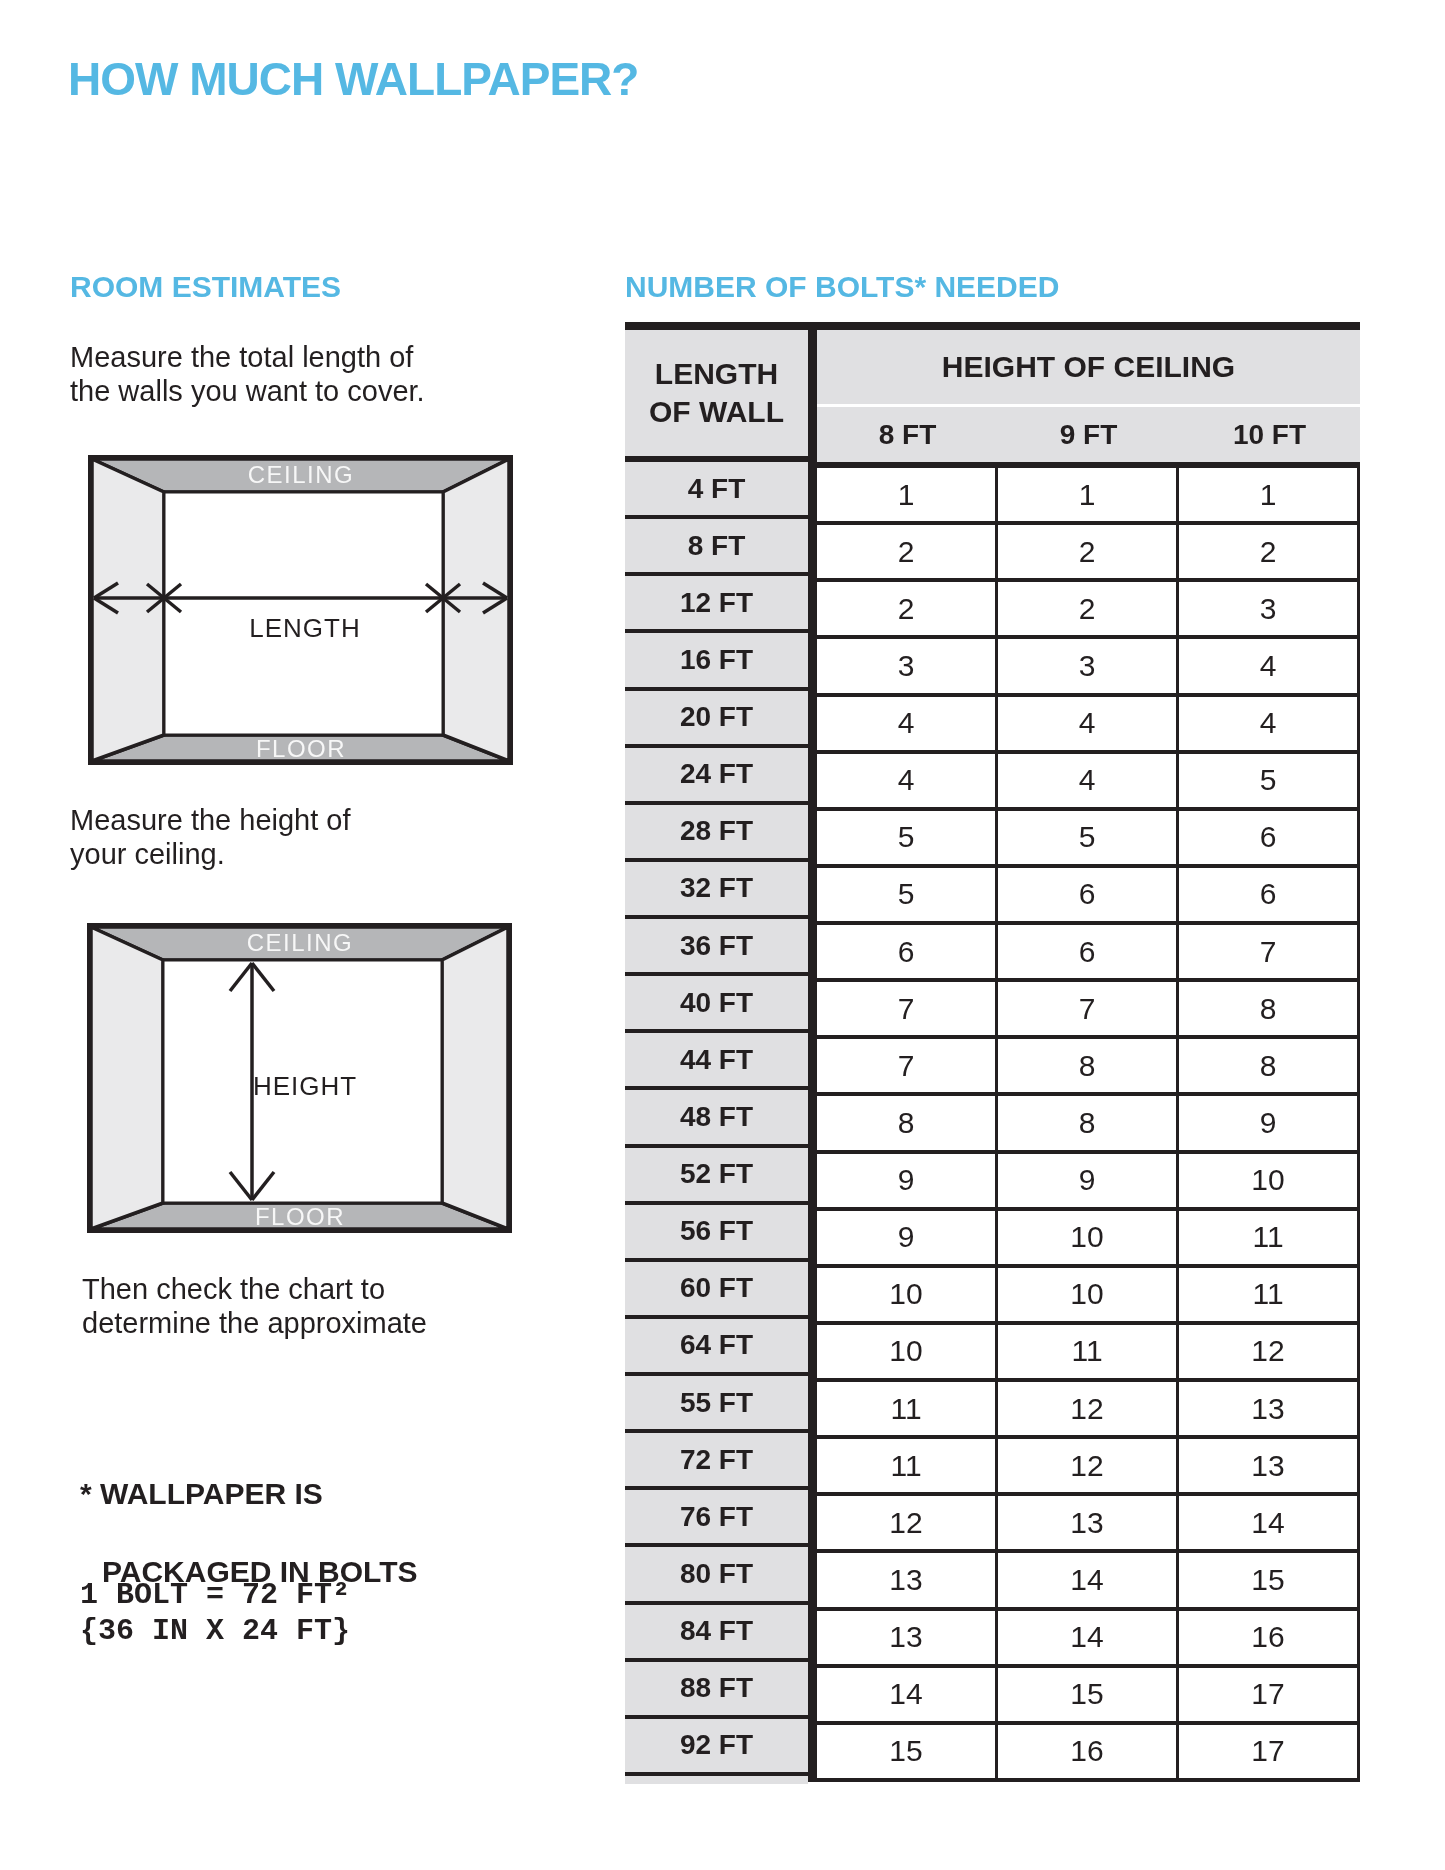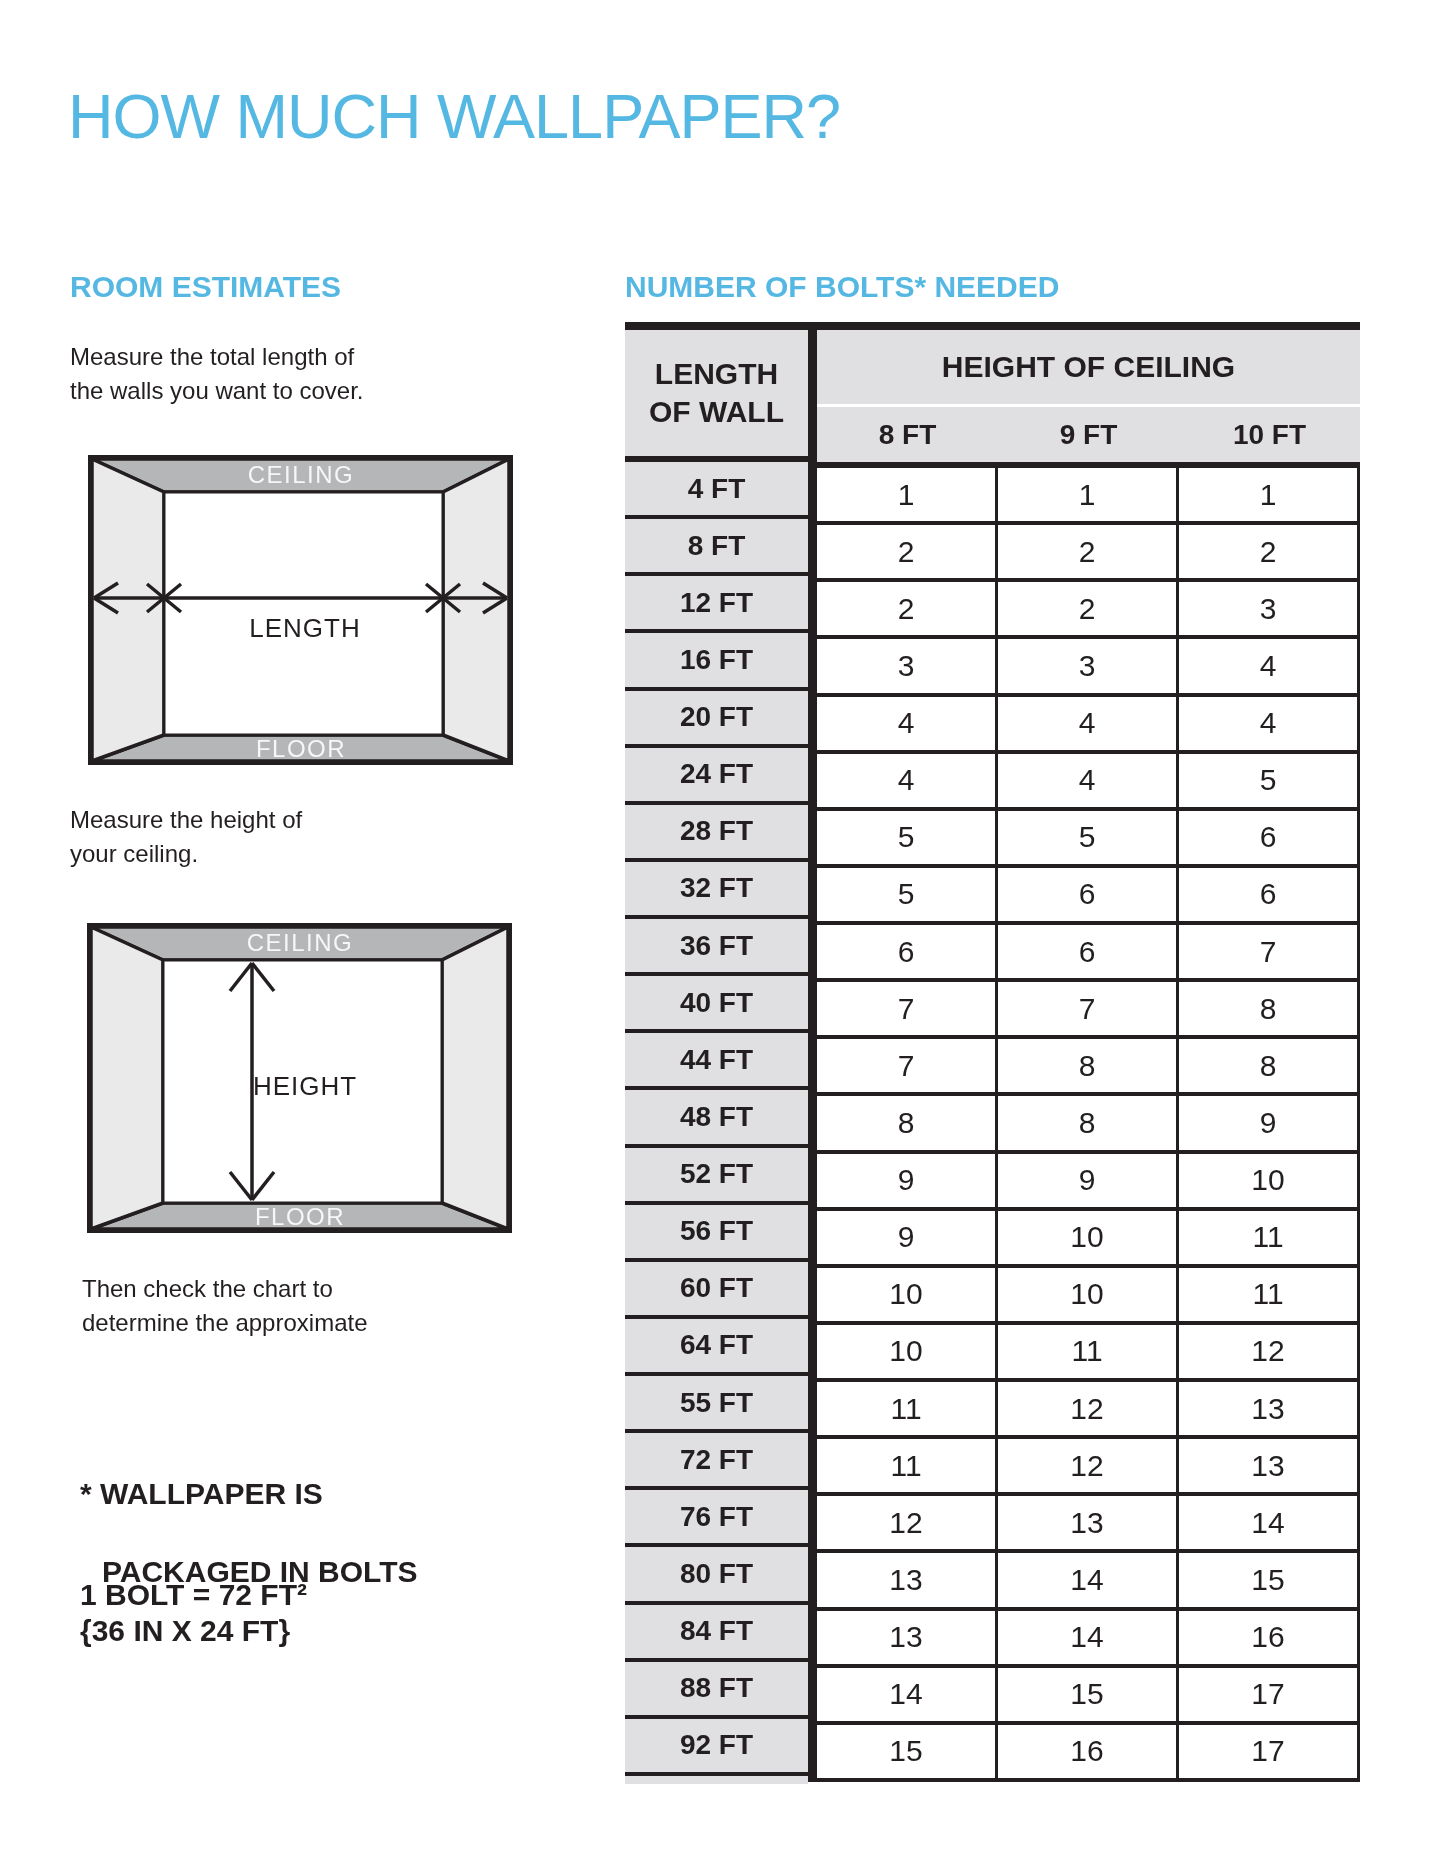--- a/index.html
+++ b/index.html
@@ -8,36 +8,36 @@
     --accent:#55b8e3;
     --cellgray:#e0e0e2;
     --ceilgray:#b5b6b8;
     --wallgray:#eaeaeb;
     --row-h:57.13px;
   }
   html,body{ background:#ffffff; }
   body{ font-family:"Liberation Sans","DejaVu Sans",sans-serif; color:var(--ink); }
   .page{ position:relative; width:1445px; height:1870px; background:#fff; overflow:hidden; }
 
-  .title{ position:absolute; left:68px; top:80px; font-size:63px; font-weight:normal;
+  .title{ position:absolute; left:68px; top:52px; font-size:46px; font-weight:bold;
           letter-spacing:-1px; color:var(--accent); white-space:nowrap; }
 
   .sec-heading{ position:absolute; top:270px; font-size:30px; font-weight:bold;
                 color:var(--accent); white-space:nowrap; }
   .sec-heading.left{ left:70px; }
   .sec-heading.right{ left:625px; width:735px; text-align:left; }
 
-  .para{ position:absolute; font-size:24px; line-height:34px; color:var(--ink); }
+  .para{ position:absolute; font-size:29px; line-height:34px; color:var(--ink); }
   .p1{ left:70px;  top:340px; }
   .p2{ left:70px;  top:803px; }
   .p3{ left:82px;  top:1272px; }
 
   .footnote{ position:absolute; left:80px; top:1477px; font-size:30px; font-weight:bold; line-height:34px; }
   .footnote .ind{ padding-left:22px;margin-top:44px; }
-  .boltinfo{ position:absolute; left:80px; top:1577px; font-size:30px; font-weight:bold; line-height:36px; }
+  .boltinfo{ position:absolute; left:80px; top:1577px; font-size:30px; font-weight:bold; line-height:36px;font-family:Liberation Mono, monospace; }
 
   .diagram{ position:absolute; width:425px; height:310px; }
   .d1{ left:88px; top:455px; }
   .d2{ left:87px; top:923px; }
   .diagram text{ font-family:"Liberation Sans","DejaVu Sans",sans-serif; }
 
   
   .bolt-table{ position:absolute; left:625px; top:322px; width:735px; }
   .t-topbar{ height:8px; background:var(--ink); }
   .t-body{ display:flex; align-items:flex-start; }

